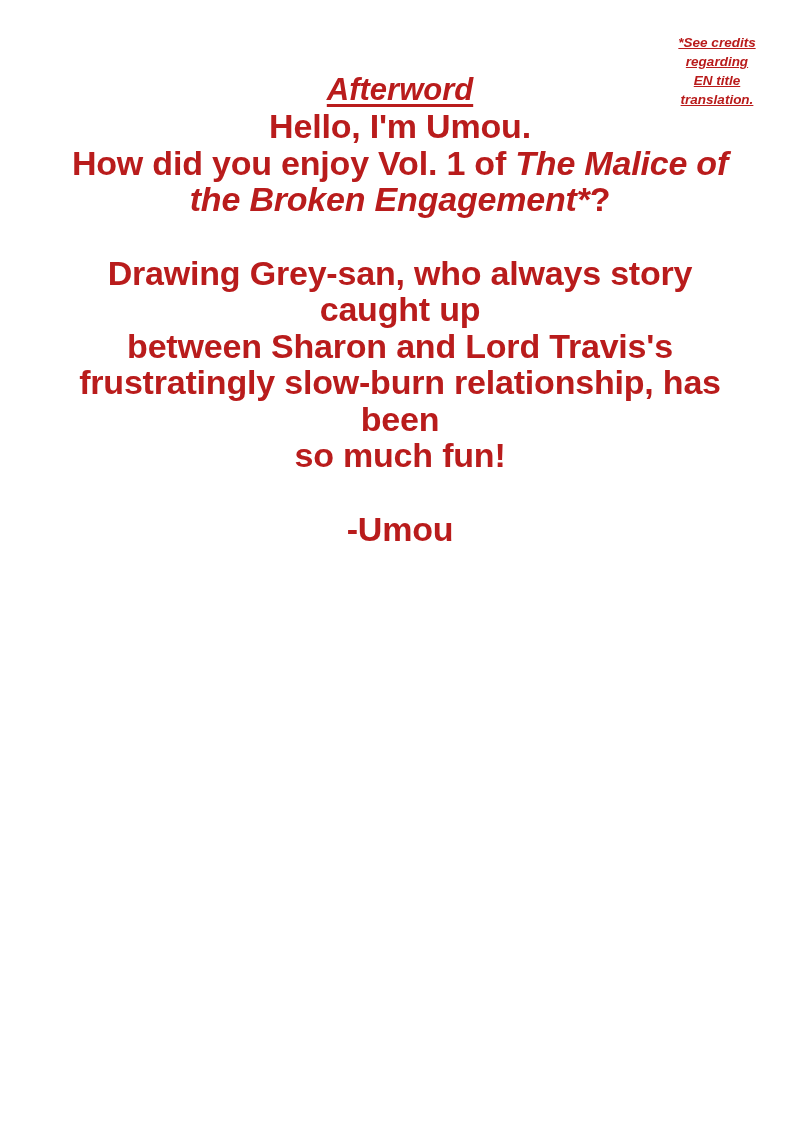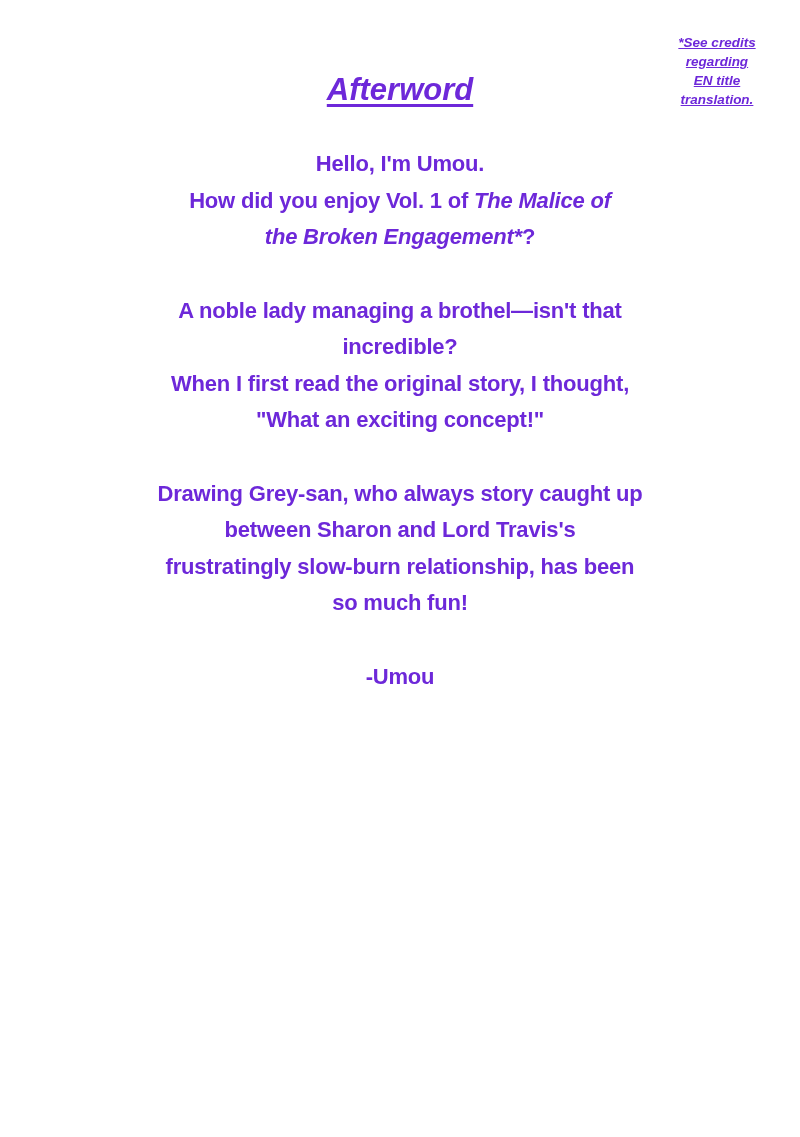--- a/index.html
+++ b/index.html
@@ -5,21 +5,21 @@
   html, body {
     margin: 0;
     padding: 0;
     background: #ffffff;
   }
   .page {
     position: relative;
     width: 800px;
     height: 1137px;
     background: #ffffff;
-    color: #6d28d9;
+    color: #b91c1c;
     font-family: "Liberation Sans", sans-serif;
     font-weight: bold;
     overflow: hidden;
   }
   .credits-note {
     position: absolute;
     top: 33px;
     right: 28px;
     width: 110px;
     text-align: center;
@@ -34,23 +34,22 @@
     padding-top: 72px;
     text-align: center;
     font-size: 31px;
     font-style: italic;
   }
   .page-title .underlined {
     text-decoration: underline;
     text-underline-offset: 4px;
   }
   .content {
-    margin-top: 38px;
     text-align: center;
-    font-size: 22px;
+    font-size: 34px;
     line-height: 36.5px;
     letter-spacing: -0.2px;
   }
   .para {
     margin: 37px auto 0 auto;
     width: 680px;
     white-space: pre-line;
   }
   .para:first-child {
     margin-top: 0;
@@ -70,24 +69,20 @@
 translation.</div>
 
   <h1 class="page-title"><span class="underlined">Afterword</span></h1>
 
   <div class="content">
 
     <div class="para"><span>Hello, I'm Umou.
 How did you enjoy Vol. 1 of </span><span class="italic-run">The Malice of
 the Broken Engagement*</span><span>?</span></div>
 
-    <div class="para">A noble lady managing a brothel—isn't that
-incredible?
-When I first read the original story, I thought,
-"What an exciting concept!"</div>
 
     <div class="para">Drawing Grey-san, who always story caught up
 between Sharon and Lord Travis's
 frustratingly slow-burn relationship, has been
 so much fun!</div>
 
 
 
 
     <div class="para">-Umou</div>

